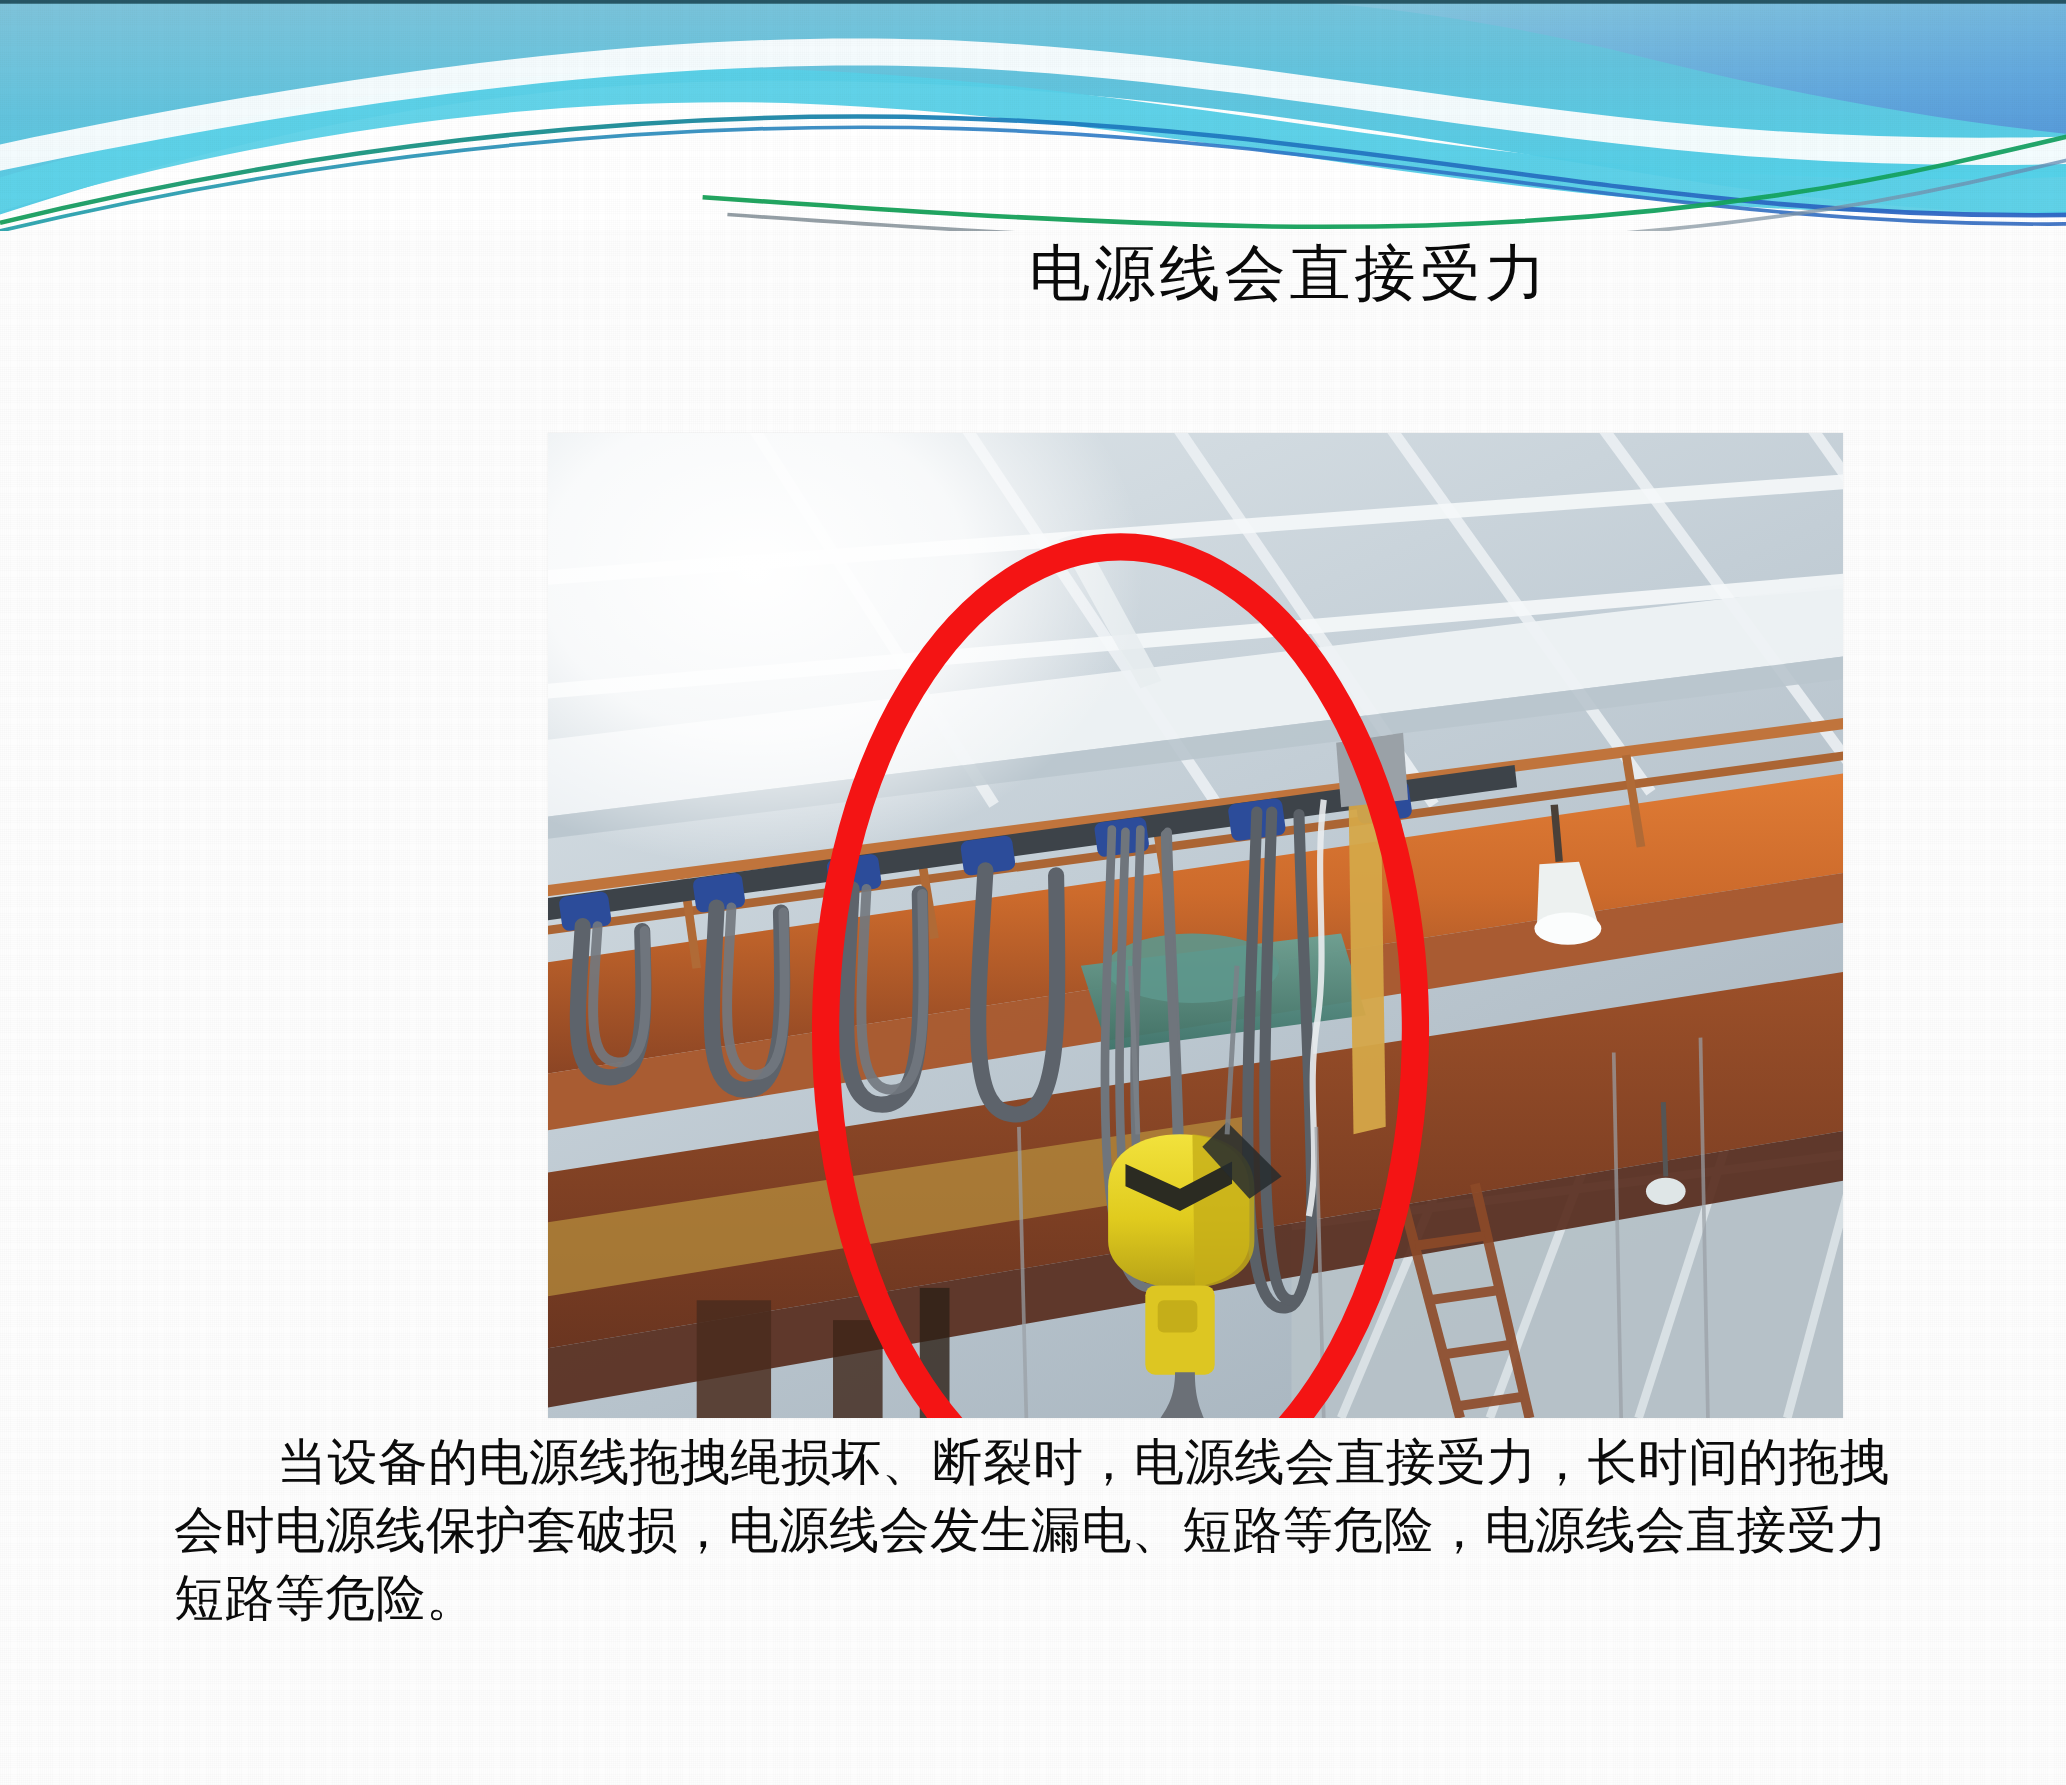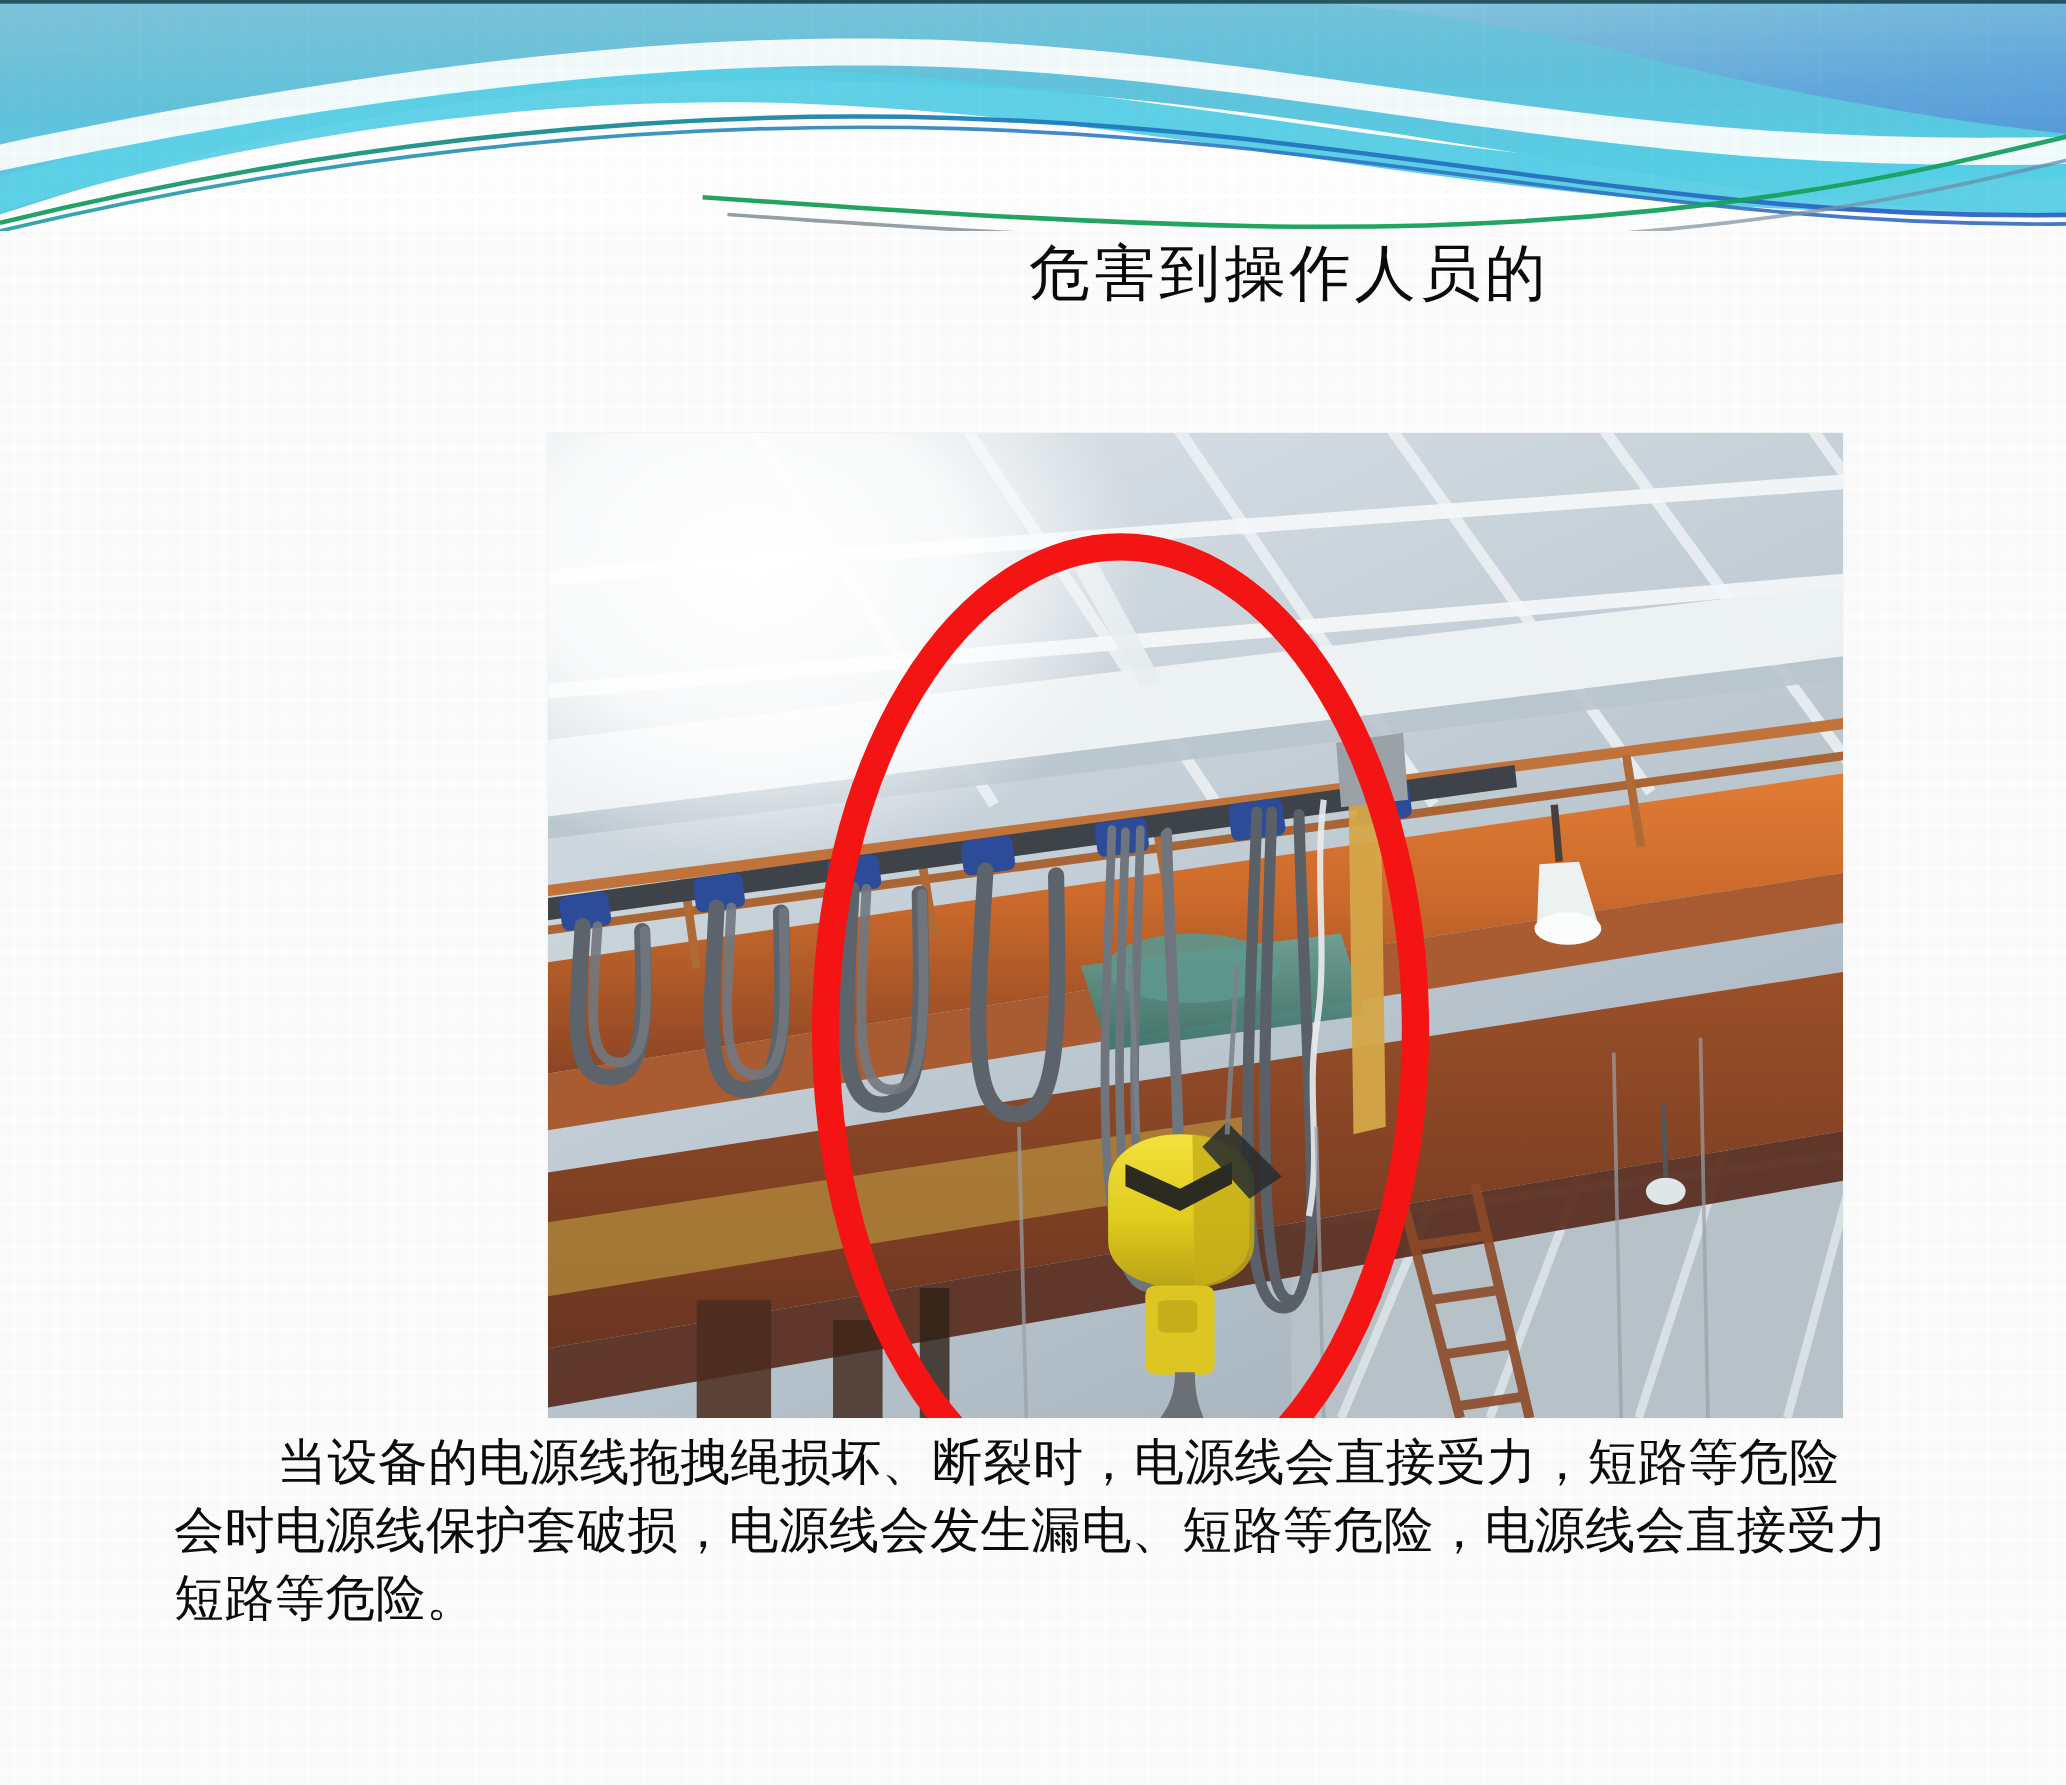--- a/index.html
+++ b/index.html
@@ -150,21 +150,21 @@
 
       <path d="M6240,10 C5720,150 5200,290 4720,396 C4180,516 3620,560 3020,548 C2560,538 2100,506 1700,478" fill="none" stroke="url(#gLine3)" stroke-width="11" opacity="0.95"></path>
 
       <path d="M6240,60 C5740,200 5230,340 4760,444 C4220,562 3660,600 3060,588 C2600,578 2160,548 1760,520" fill="none" stroke="url(#gLine4)" stroke-width="9" opacity="0.75"></path>
 
       <rect x="0" y="0" width="6240" height="9" fill="#1d4a58" opacity="0.9"></rect>
     </svg>
   </div>
 
   <div id="title">
-    <span class="t">危害到操作人员的</span>
+    <span class="t">电源线会直接受力</span>
   </div>
 
   <div id="photo-frame">
     <svg viewBox="0 0 1045 795" preserveAspectRatio="none">
       <defs>
         <linearGradient id="roofG" x1="0" y1="0" x2="0.6" y2="1">
           <stop offset="0%" stop-color="#dfe6ea"></stop>
           <stop offset="50%" stop-color="#c3ced6"></stop>
           <stop offset="100%" stop-color="#aab7c1"></stop>
         </linearGradient>
@@ -345,20 +345,20 @@
           <rect x="230" y="716" width="40" height="79" fill="#3d2418" opacity="0.8"></rect>
           <rect x="300" y="690" width="24" height="105" fill="#2d2017" opacity="0.8"></rect>
         </g>
 
         <ellipse cx="462" cy="482" rx="238" ry="390" fill="none" stroke="#f41414" stroke-width="22"></ellipse>
       </g>
     </svg>
   </div>
 
   <div id="body-text">
-    <div class="line"><span class="indent"></span><span>当设备的电源线拖拽绳损坏、断裂时，电源线会直接受力，短路等危险</span></div>
+    <div class="line"><span class="indent"></span><span>当设备的电源线拖拽绳损坏、断裂时，电源线会直接受力，长时间的拖拽</span></div>
     <div class="line"><span>会时电源线保护套破损，电源线会发生漏电、短路等危险，电源线会直接受力</span></div>
     <div class="line"><span>短路等危险。</span></div>
   </div>
 
   <div id="paper-texture"></div>
 </div>
 
 
 </body></html>

